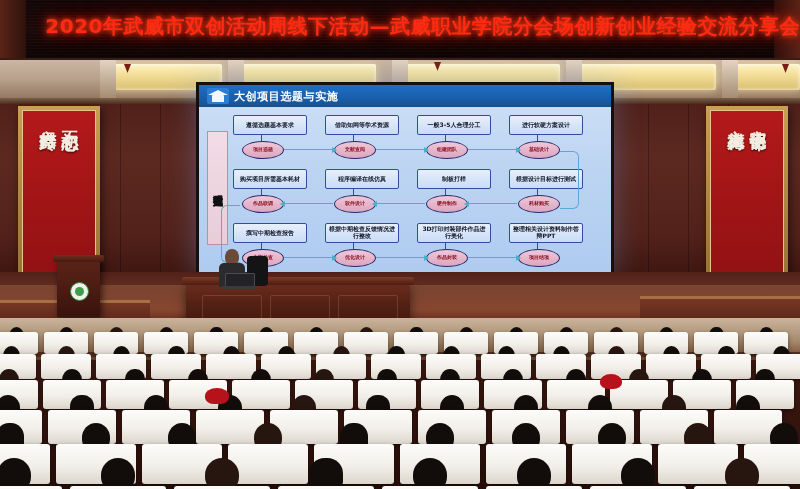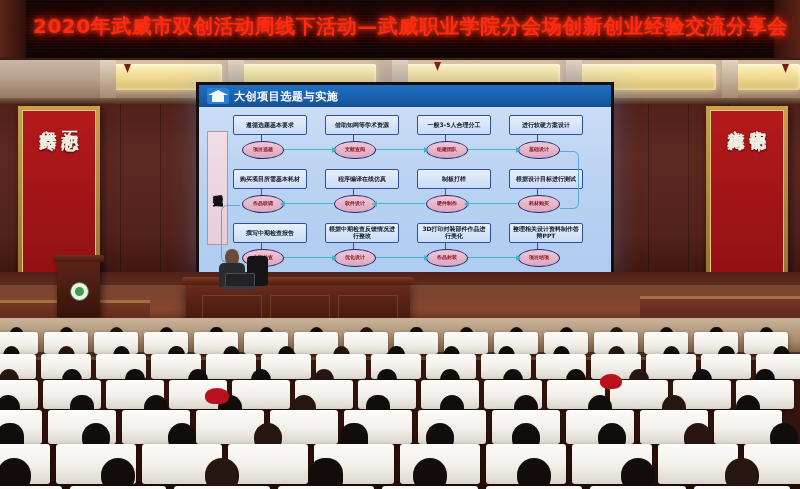--- a/index.html
+++ b/index.html
@@ -17,24 +17,24 @@
   
   .seam{position:absolute;top:52px;width:1px;height:300px;background:rgba(0,0,0,.32);}
   .seam.l{background:rgba(255,200,160,.06);}
 
   
   .led{position:absolute;left:0;top:0;width:800px;height:58px;
     background:linear-gradient(180deg,#120607 0%,#1a0a09 50%,#0d0505 100%);
     border-bottom:2px solid #3b1a14;overflow:hidden;}
   .led-inner{position:absolute;left:0;top:0;right:0;bottom:0;
     background:repeating-linear-gradient(0deg,rgba(255,255,255,.025) 0 1px,rgba(0,0,0,0) 1px 3px);}
-  .led-text{position:absolute;left:0;right:0;top:13px;text-align:left;
+  .led-text{position:absolute;left:0;right:0;top:13px;text-align:right;
     font-size:20px;font-weight:bold;letter-spacing:.5px;color:#ff2a12;
     text-shadow:0 0 5px #ff3b18,0 0 12px rgba(255,40,10,.85),0 0 22px rgba(255,20,0,.5);
-    white-space:nowrap;margin-left:33px;}
+    white-space:nowrap;}
   .led-frame-l,.led-frame-r{position:absolute;top:0;width:26px;height:58px;
     background:linear-gradient(90deg,#5a2418,#2e110c);}
   .led-frame-l{left:0;} .led-frame-r{right:0;background:linear-gradient(270deg,#5a2418,#2e110c);}
 
   
   .ceil{position:absolute;left:0;top:58px;width:800px;height:46px;
     background:linear-gradient(180deg,#cbb9a6 0%,#b9a18c 45%,#8a6d58 100%);}
   .coffer{position:absolute;top:6px;height:26px;border-radius:2px;
     background:linear-gradient(180deg,#fff3c4 0%,#f2dc95 45%,#d9bd6f 100%);
     box-shadow:0 0 10px rgba(255,230,160,.75), inset 0 0 4px rgba(255,255,255,.8);}

